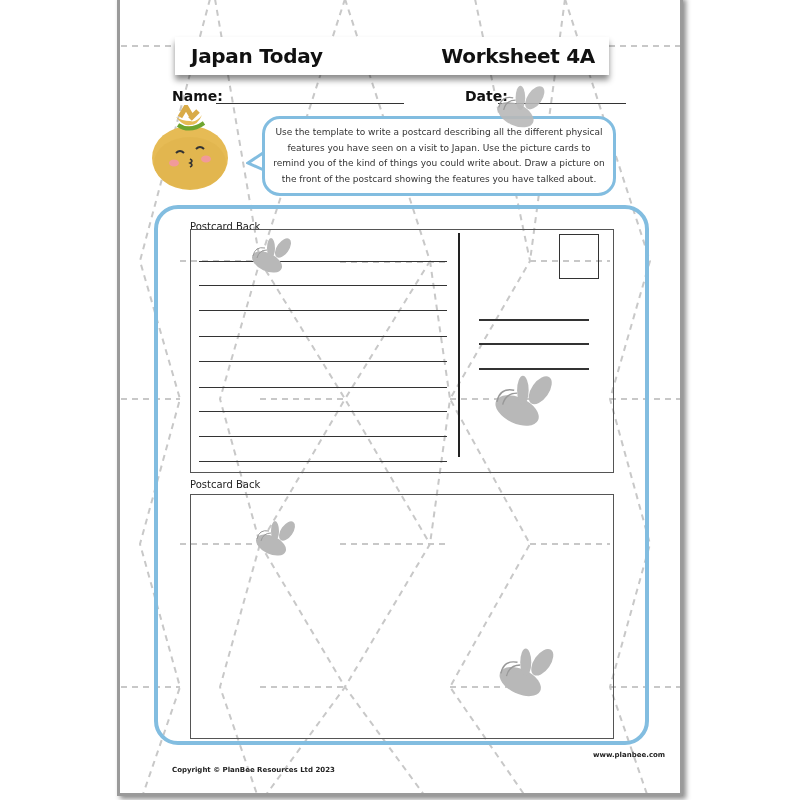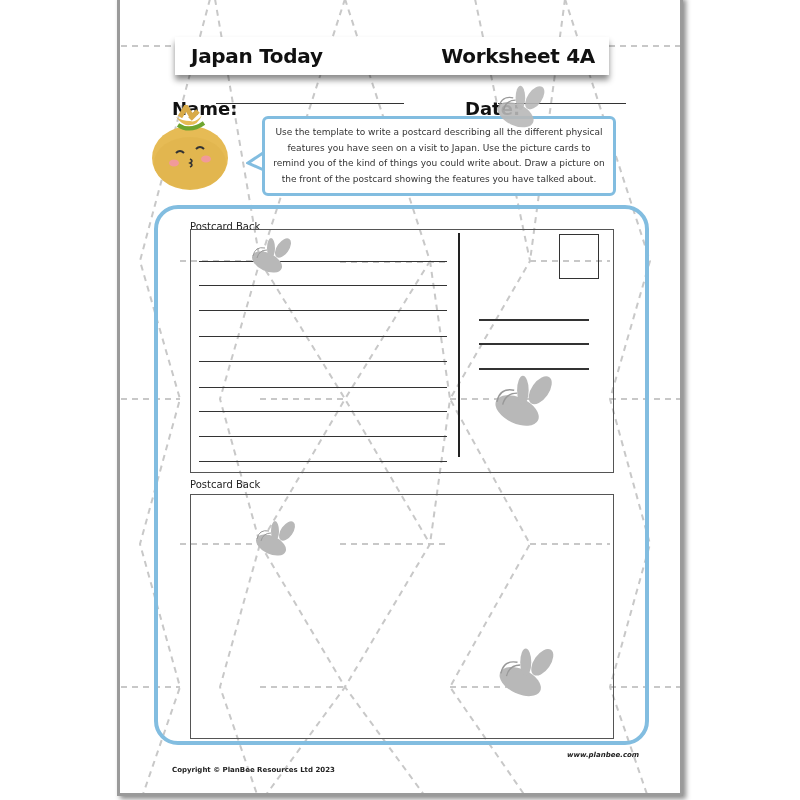--- a/index.html
+++ b/index.html
@@ -2,23 +2,23 @@
 <html><head>
 <meta charset="utf-8">
 <style>
   html, body { margin:0; padding:0; }
   body { width:800px; height:800px; background:#ffffff; position:relative; overflow:hidden; font-family:"DejaVu Sans", sans-serif; }
   .page { position:absolute; left:117px; top:-4px; width:566px; height:800px; background:#fff; border:3px solid #9a9a9a; box-shadow:3px 3px 5px rgba(0,0,0,0.45); box-sizing:border-box; overflow:hidden; }
   .hexbg { position:absolute; left:0; top:0; width:566px; height:804px; }
   .abs { position:absolute; }
   .title-bar { left:55px; top:38px; width:434px; height:38px; background:#fff; box-shadow:0 5px 6px rgba(0,0,0,0.45); display:flex; align-items:center; justify-content:space-between; padding:0 14px 0 16px; box-sizing:border-box; }
   .title-bar span { font-family:"DejaVu Sans", sans-serif; font-weight:bold; font-size:20px; color:#111; letter-spacing:-0.3px; }
-  .namedate { font-family:"DejaVu Sans", sans-serif; font-weight:bold; font-size:18px; color:#111;margin-top:10px; }
+  .namedate { font-family:"DejaVu Sans", sans-serif; font-weight:bold; font-size:14px; color:#111; }
   .line { position:absolute; height:0; border-top:1.5px solid #333; }
-  .bubble { left:142px; top:117px; width:354px; height:80px; border:3px solid #82bde0; border-radius:6px; background:#fff; box-sizing:border-box; display:flex; align-items:center; justify-content:center; text-align:center; padding:0 8px; }
+  .bubble { left:142px; top:117px; width:354px; height:80px; border:3px solid #82bde0; border-radius:18px; background:#fff; box-sizing:border-box; display:flex; align-items:center; justify-content:center; text-align:center; padding:0 8px; }
   .bubble p { margin:0; font-size:9px; line-height:15.5px; color:#333; font-family:"DejaVu Sans", sans-serif; }
   .outer-frame { left:34px; top:206px; width:495px; height:540px; border:4px solid #82bde0; border-radius:24px; box-sizing:border-box; }
   .section-label { font-size:10px; color:#222; font-family:"DejaVu Sans", sans-serif; }
   .card { border:1.5px solid #555; box-sizing:border-box; background:transparent; }
   .footer { font-size:7px; font-weight:bold; color:#222; font-family:"DejaVu Sans", sans-serif; }
 </style>
 </head>
 <body>
 
 <div class="page">
@@ -130,14 +130,14 @@
   </div>
 
   <svg class="abs" style="left:362px; top:82px;" width="72" height="54" viewBox="0 0 60 45">
     <ellipse cx="28" cy="28" rx="16" ry="9" transform="rotate(25 28 28)" fill="#b8b8b8" opacity="0.9"></ellipse>
     <ellipse cx="32" cy="14" rx="4" ry="10" fill="#b8b8b8" opacity="0.9"></ellipse>
     <ellipse cx="44" cy="14" rx="6" ry="11" transform="rotate(35 44 14)" fill="#b8b8b8" opacity="0.9"></ellipse>
     <path d="M14 22 Q16 12 26 14 M18 24 Q20 16 28 16" stroke="#999" stroke-width="1" fill="none"></path>
   </svg>
 
   <div class="abs footer" style="left:52px; top:767px;">Copyright © PlanBee Resources Ltd 2023</div>
-  <div class="abs footer" style="left:447px; top:752px;font-style:italic;">www.planbee.com</div>
+  <div class="abs footer" style="left:473px; top:752px;">www.planbee.com</div>
 </div>
 
 </body></html>

